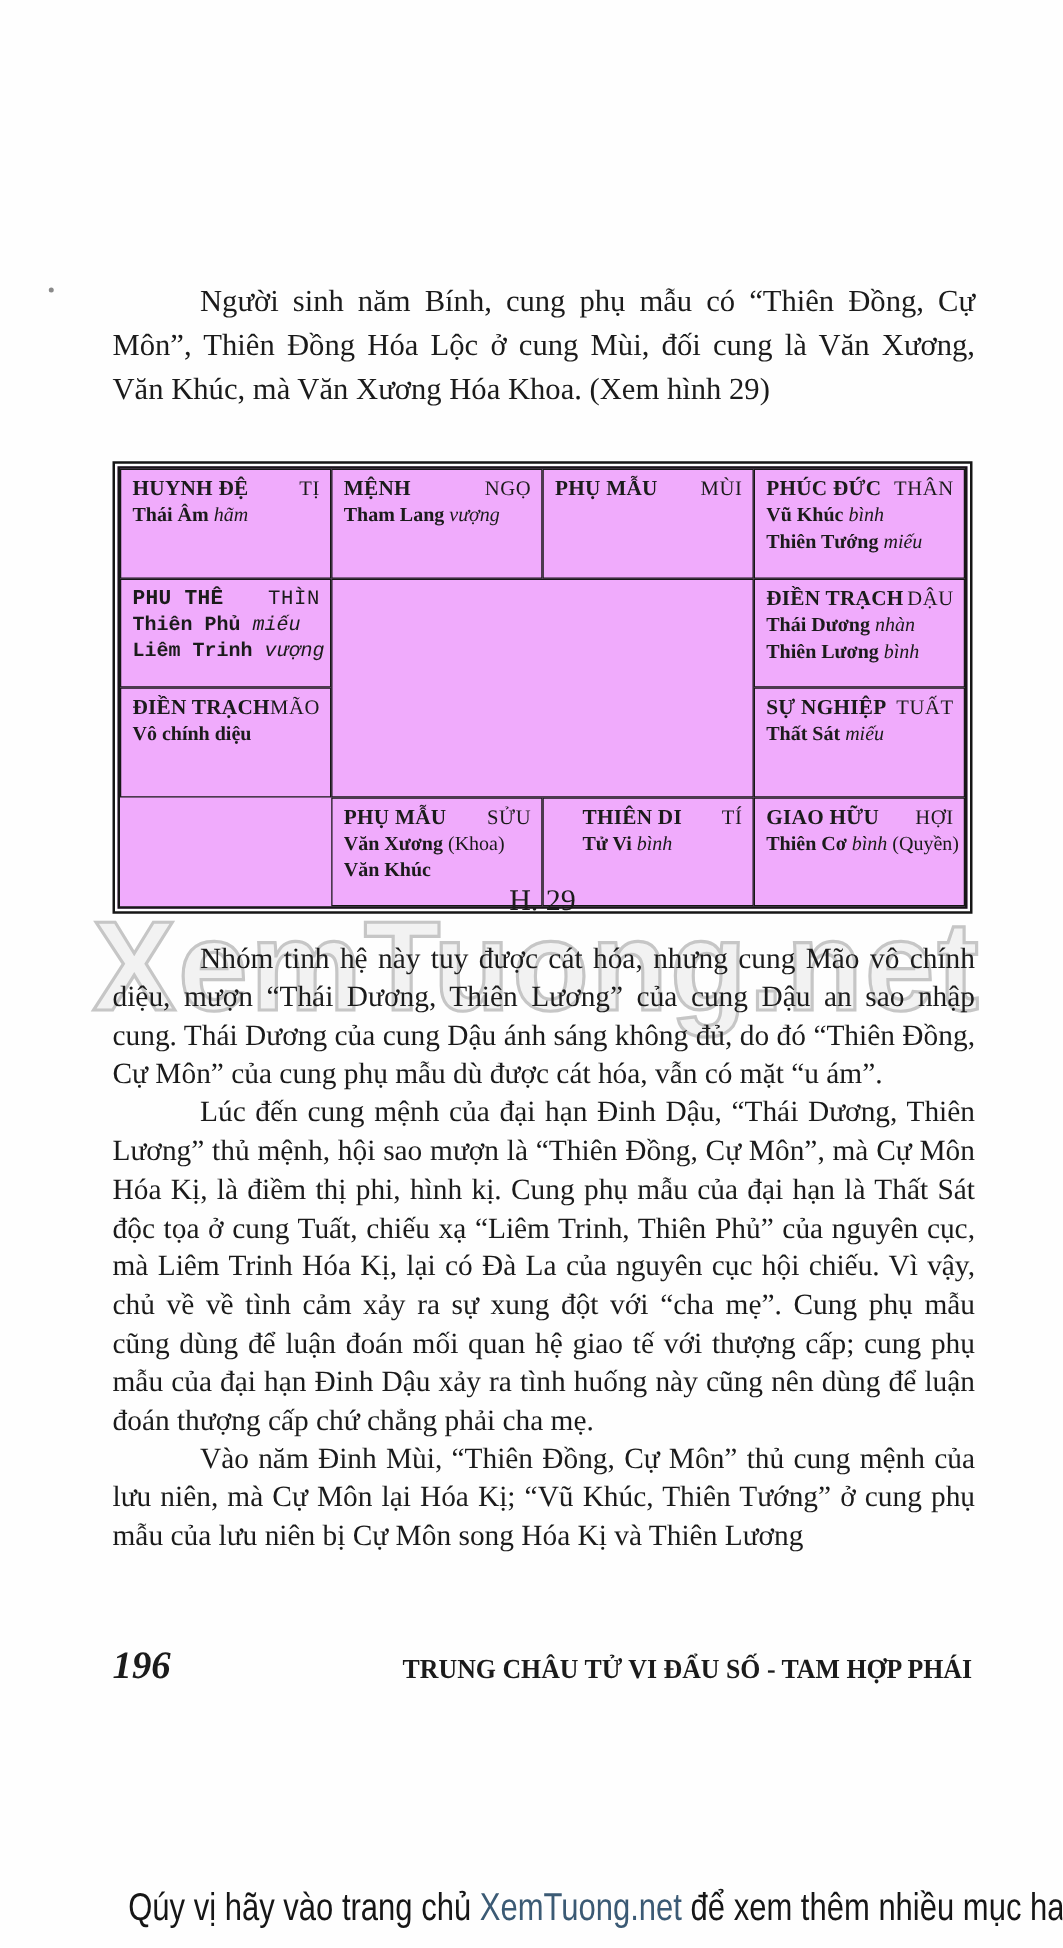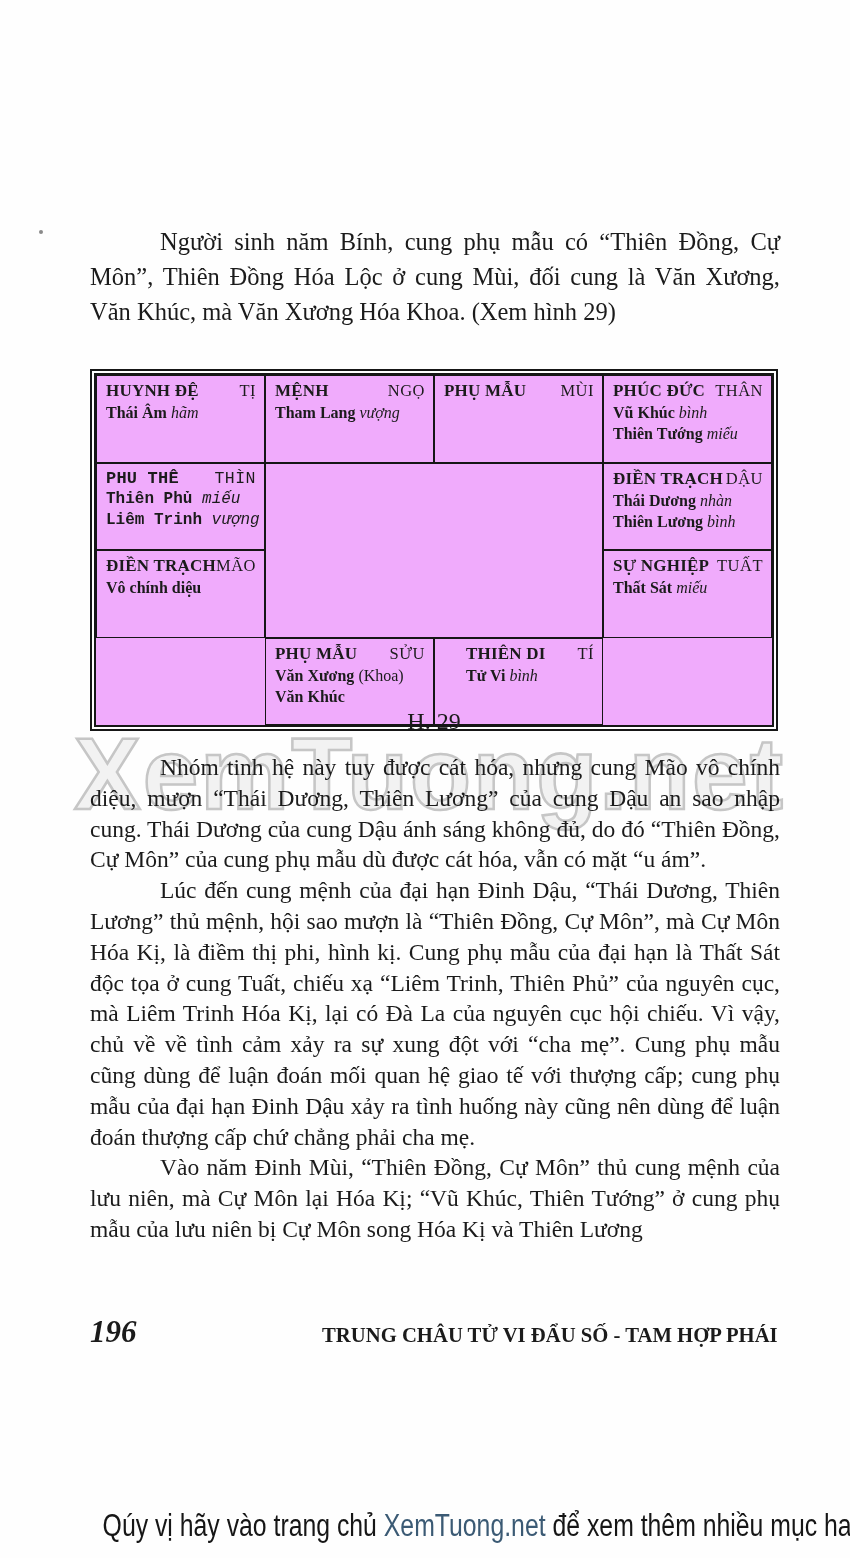--- a/index.html
+++ b/index.html
@@ -193,20 +193,29 @@
     </div>
     <div class="cell pos-ty">
       <div class="cell-head">
         <span class="palace">THIÊN DI</span>
         <span class="branch">TÍ</span>
       </div>
       <div class="stars">
           <div class="star-line"><span class="star-name">Tử Vi</span><span class="star-bright"> bình</span></div>
         </div>
     </div>
+    <div class="cell pos-hoi">
+      <div class="cell-head">
+        <span class="palace">GIAO HỮU</span>
+        <span class="branch">HỢI</span>
+      </div>
+      <div class="stars">
+          <div class="star-line"><span class="star-name">Thiên Cơ</span><span class="star-bright"> bình</span><span class="star-hoa"> (Quyền)</span></div>
+        </div>
+    </div>
   </div>
 
   <div class="caption">H. 29</div>
 
   <div class="watermark">XemTuong.net</div>
 
   <div class="body-text">
     <p>Nhóm tinh hệ này tuy được cát hóa, nhưng cung Mão vô chính diệu, mượn “Thái Dương, Thiên Lương” của cung Dậu an sao nhập cung. Thái Dương của cung Dậu ánh sáng không đủ, do đó “Thiên Đồng, Cự Môn” của cung phụ mẫu dù được cát hóa, vẫn có mặt “u ám”.</p>
     <p>Lúc đến cung mệnh của đại hạn Đinh Dậu, “Thái Dương, Thiên Lương” thủ mệnh, hội sao mượn là “Thiên Đồng, Cự Môn”, mà Cự Môn Hóa Kị, là điềm thị phi, hình kị. Cung phụ mẫu của đại hạn là Thất Sát độc tọa ở cung Tuất, chiếu xạ “Liêm Trinh, Thiên Phủ” của nguyên cục, mà Liêm Trinh Hóa Kị, lại có Đà La của nguyên cục hội chiếu. Vì vậy, chủ về về tình cảm xảy ra sự xung đột với “cha mẹ”. Cung phụ mẫu cũng dùng để luận đoán mối quan hệ giao tế với thượng cấp; cung phụ mẫu của đại hạn Đinh Dậu xảy ra tình huống này cũng nên dùng để luận đoán thượng cấp chứ chẳng phải cha mẹ.</p>
     <p>Vào năm Đinh Mùi, “Thiên Đồng, Cự Môn” thủ cung mệnh của lưu niên, mà Cự Môn lại Hóa Kị; “Vũ Khúc, Thiên Tướng” ở cung phụ mẫu của lưu niên bị Cự Môn song Hóa Kị và Thiên Lương</p>

